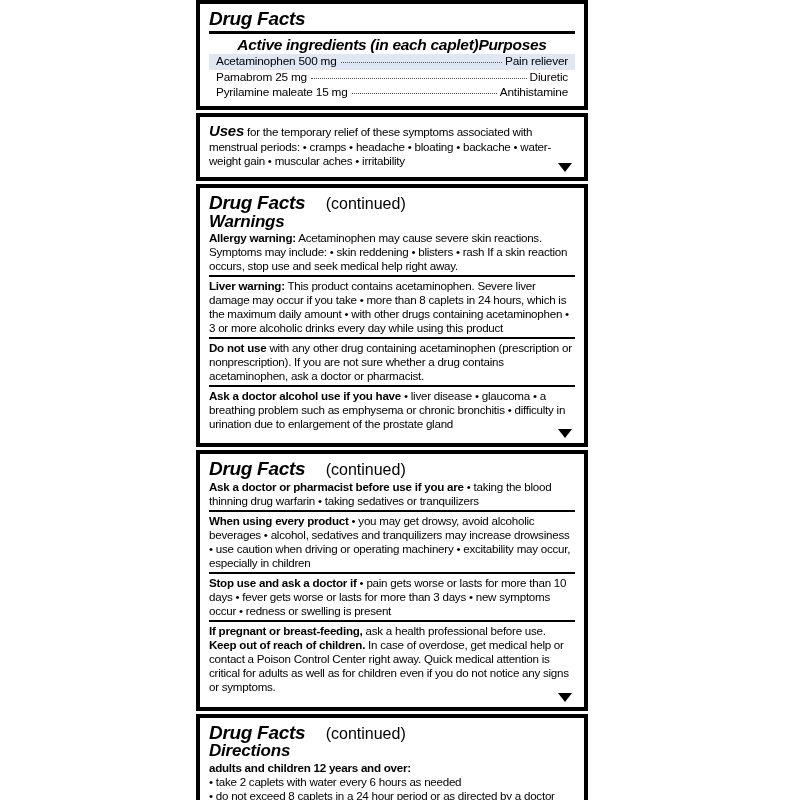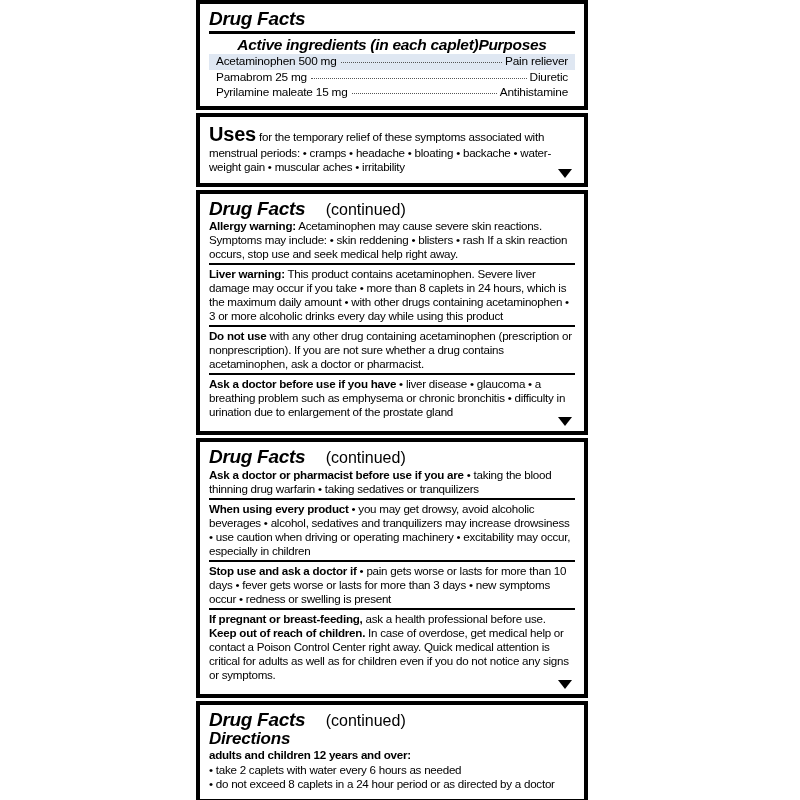--- a/index.html
+++ b/index.html
@@ -111,21 +111,22 @@
     border-bottom: 1.5px dotted #555555;
     position: relative;
     top: -2px;
     min-width: 10px;
   }
   .ai-purpose { white-space: nowrap; }
 
   
   .uses-lead {
     font-weight: bold;
-    font-size: 20px;
+    font-style: italic;
+    font-size: 15px;
     letter-spacing: -0.2px;
     text-align: right;
   }
 
   
   .arrow {
     position: absolute;
     right: 12px;
     bottom: 5px;
     width: 0;
@@ -168,32 +169,33 @@
 
   <div class="panel" style="padding-bottom:9px;">
     <div class="body-text">
       <span class="uses-lead">Uses</span><span> for the temporary relief of these symptoms associated with menstrual periods: • cramps • headache • bloating • backache • water-weight gain • muscular aches • irritability</span>
     </div>
     <div class="arrow"></div>
   </div>
 
   <div class="panel" style="padding-bottom:10px;">
     <div class="title"><span>Drug Facts</span><span class="cont"> (continued)</span></div>
+    <div class="subtitle">Warnings</div>
 
     <div class="sect" style="border-top:none;padding-top:0;">
       <b>Allergy warning:</b><span> Acetaminophen may cause severe skin reactions. Symptoms may include: • skin reddening • blisters • rash If a skin reaction occurs, stop use and seek medical help right away.</span>
     </div>
     <div class="sect">
       <b>Liver warning:</b><span> This product contains acetaminophen. Severe liver damage may occur if you take • more than 8 caplets in 24 hours, which is the maximum daily amount • with other drugs containing acetaminophen • 3 or more alcoholic drinks every day while using this product</span>
     </div>
     <div class="sect">
       <b>Do not use</b><span> with any other drug containing acetaminophen (prescription or nonprescription). If you are not sure whether a drug contains acetaminophen, ask a doctor or pharmacist.</span>
     </div>
     <div class="sect">
-      <b>Ask a doctor before use if you have</b><span> • liver disease • glaucoma • a breathing problem such as emphysema or chronic bronchitis • difficulty in urination due to enlargement of the prostate gland</span>
+      <b>Ask a doctor alcohol use if you have</b><span> • liver disease • glaucoma • a breathing problem such as emphysema or chronic bronchitis • difficulty in urination due to enlargement of the prostate gland</span>
     </div>
     <div class="arrow"></div>
   </div>
 
   <div class="panel" style="padding-bottom:10px;">
     <div class="title"><span>Drug Facts</span><span class="cont"> (continued)</span></div>
 
     <div class="sect" style="border-top:none;padding-top:1px;">
       <b>Ask a doctor or pharmacist before use if you are</b><span> • taking the blood thinning drug warfarin • taking sedatives or tranquilizers</span>
     </div>

